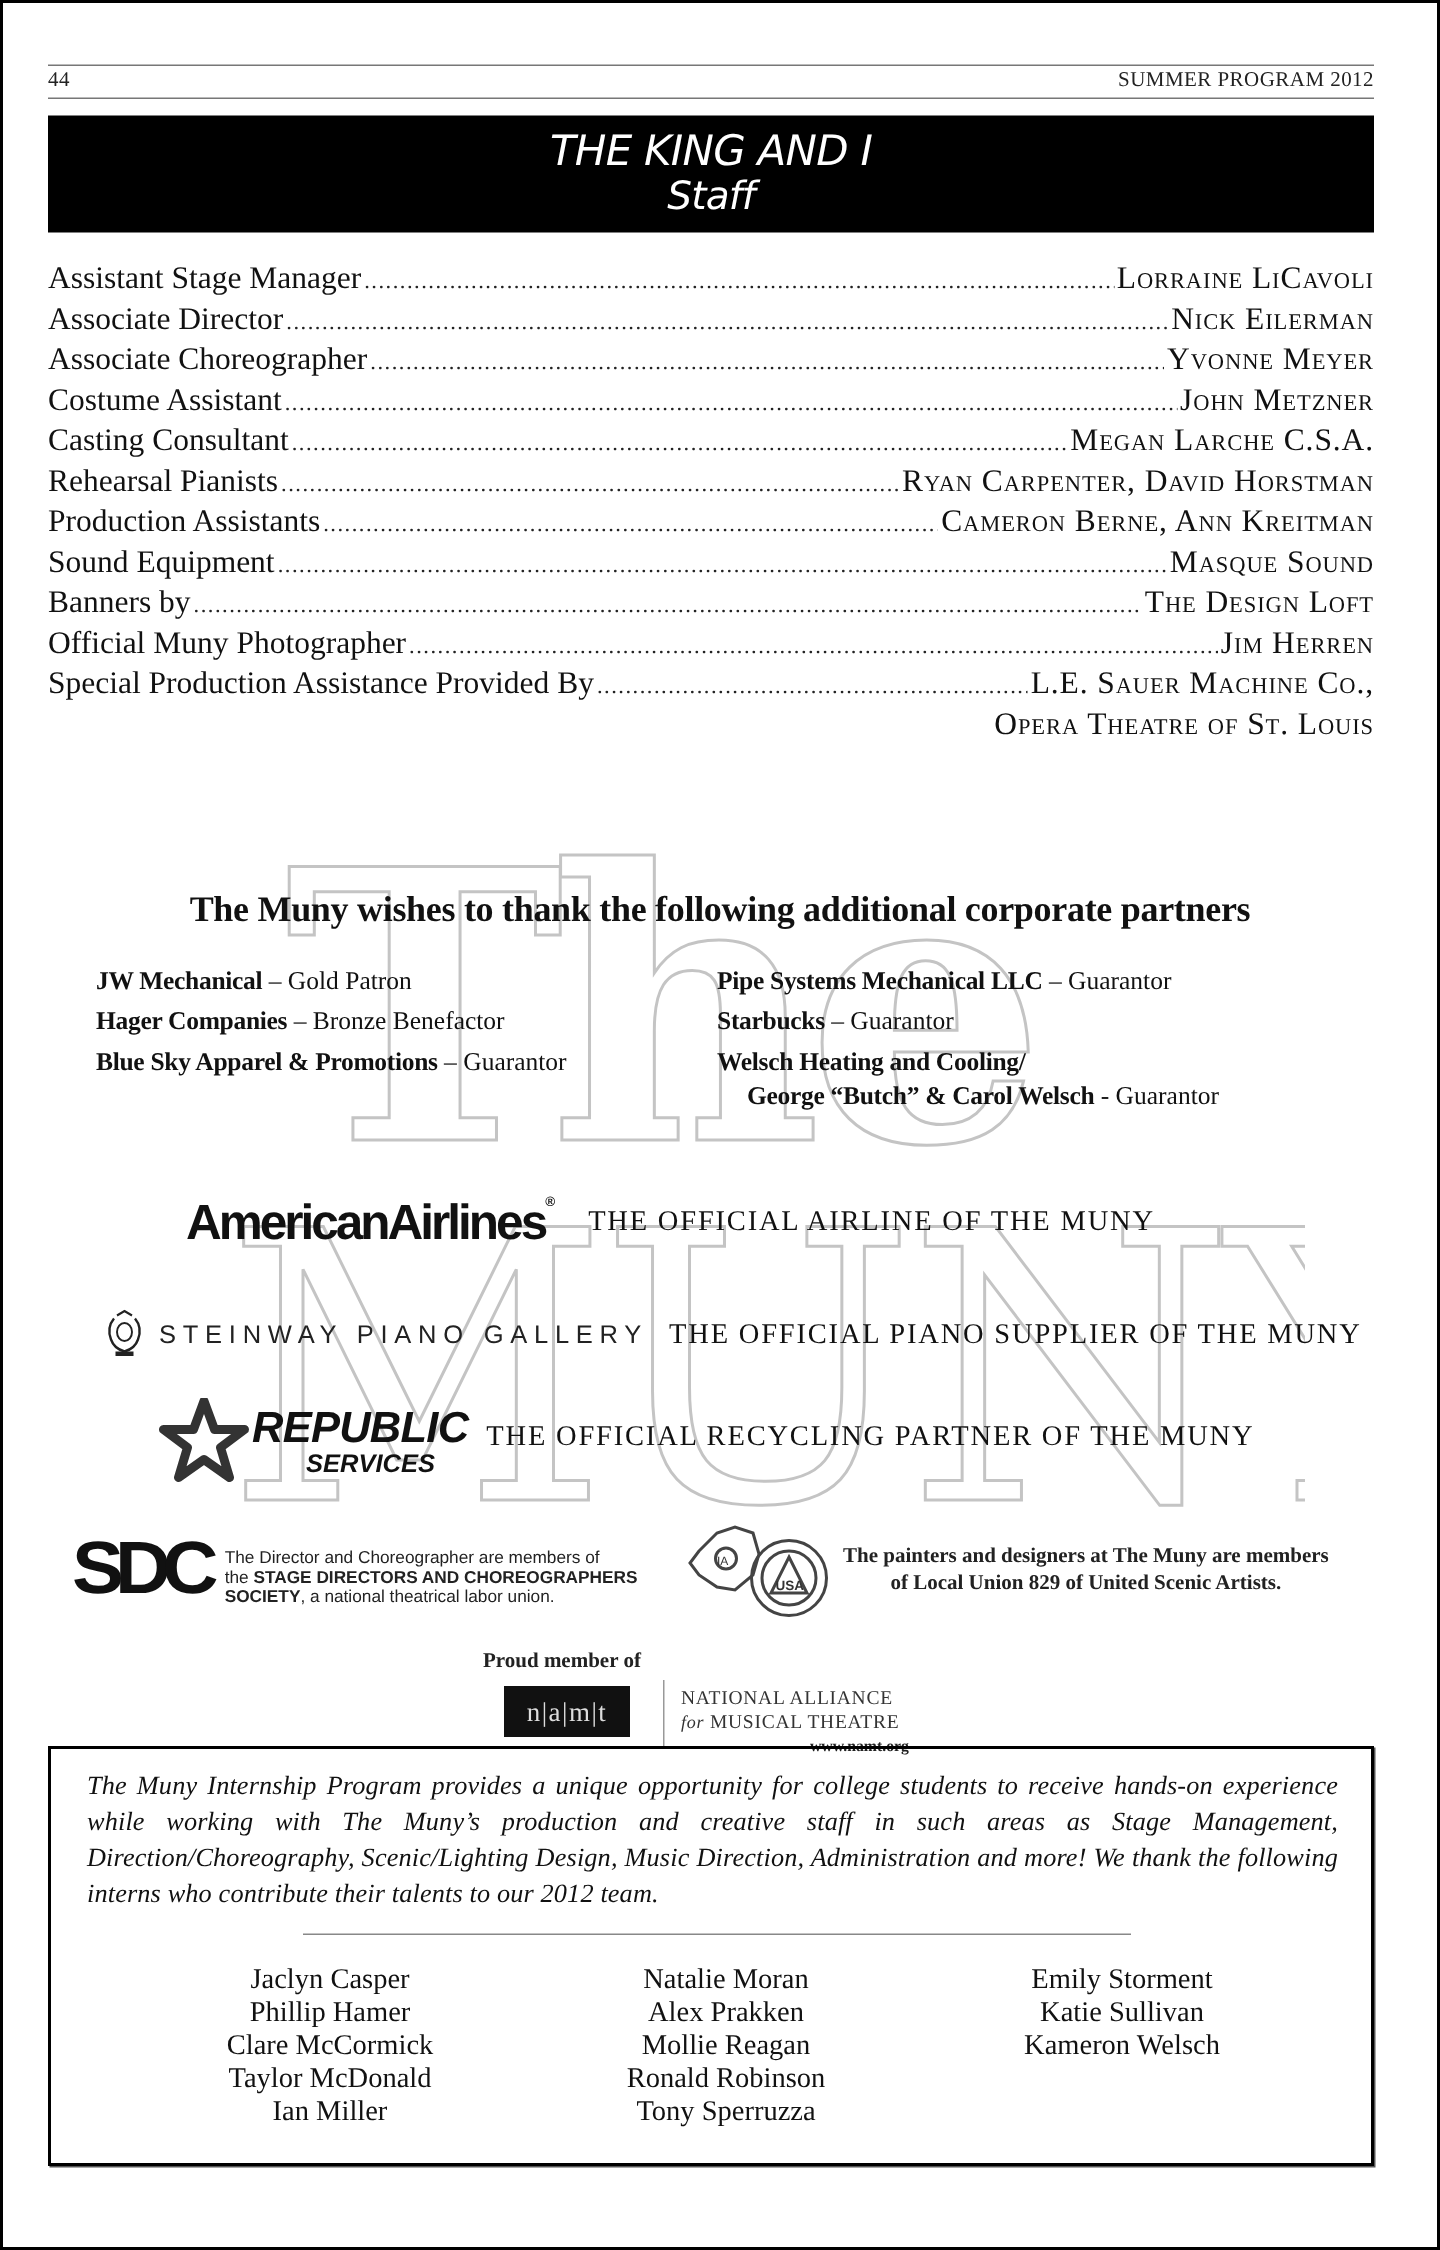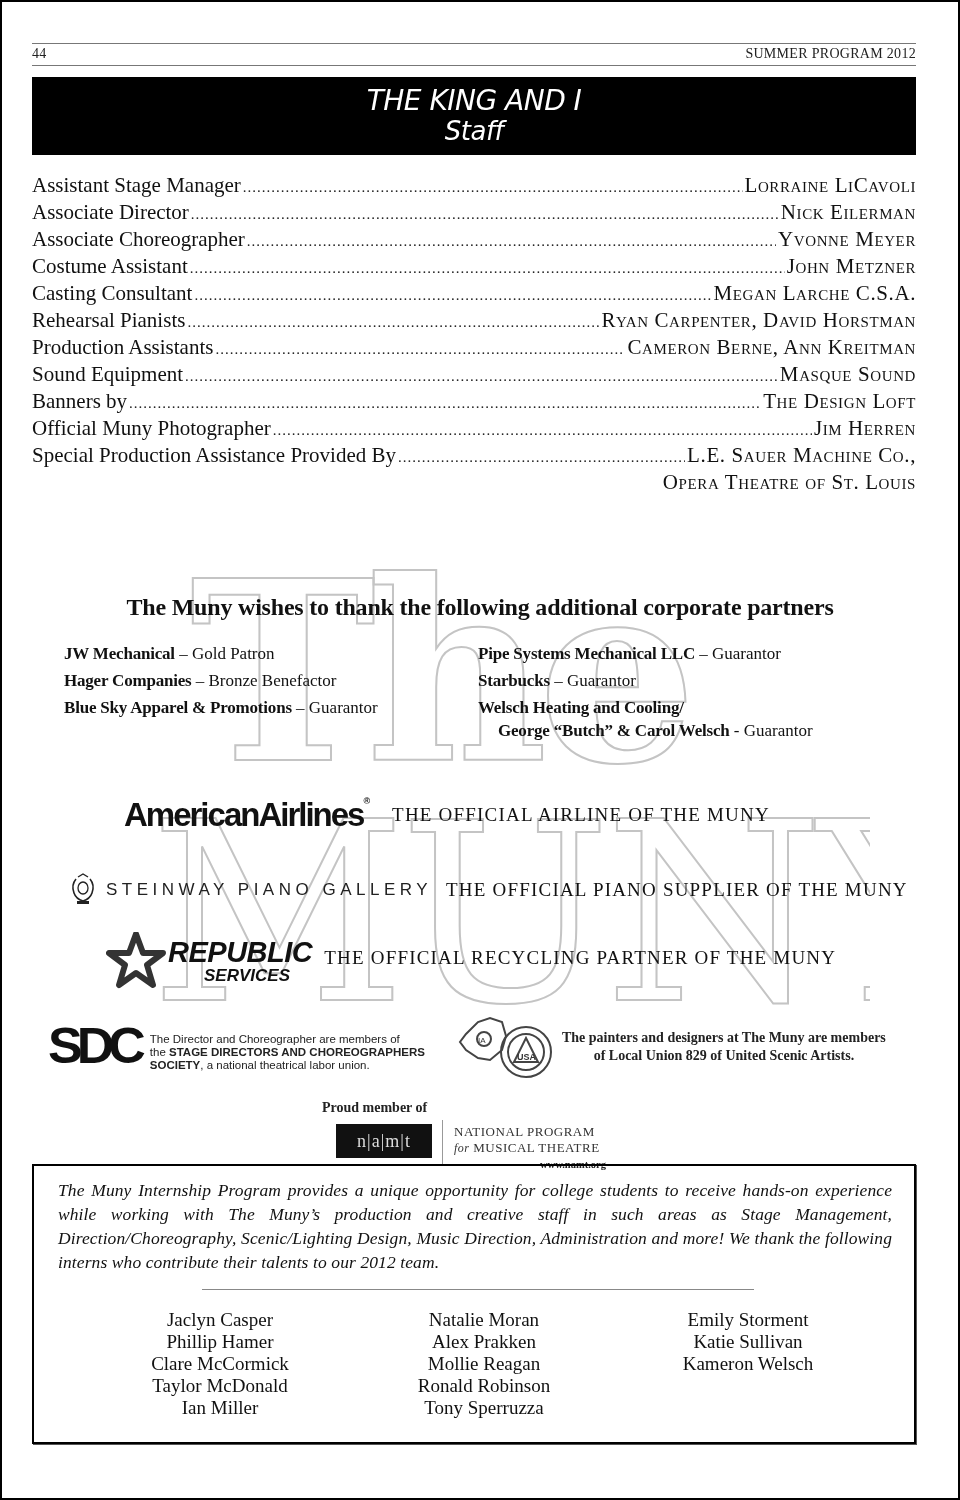--- a/index.html
+++ b/index.html
@@ -68,21 +68,21 @@
     .sdc-block { position: absolute; left: 48px; top: 1020px; display: flex; align-items: flex-end; }
     .sdc-logo { font-family: "Liberation Sans", sans-serif; font-weight: bold; font-size: 52px; letter-spacing: -6px; line-height: 1; transform: scaleY(0.95); }
     .sdc-text { font-family: "Liberation Sans", sans-serif; font-size: 11.5px; line-height: 13px; margin-left: 10px; color: #222; }
     .sdc-text b { font-weight: bold; }
     .usa-block { position: absolute; left: 456px; top: 1014px; display: flex; align-items: center; }
     .usa-text { font-size: 14px; font-weight: bold; line-height: 18px; text-align: center; margin-left: 6px; color: #222; }
 
     
     .namt { position: absolute; left: 322px; top: 1098px; width: 300px; height: 78px; }
     .namt .proud { position: absolute; left: 0; top: 2px; font-size: 14px; font-weight: bold; color: #222; }
-    .namt .box { position: absolute; left: 14px; top: 26px; width: 96px; height: 34px; background: #111; color: #ddd; font-size: 18px; display: flex; align-items: center; justify-content: center; letter-spacing: 1px; text-align: right; }
+    .namt .box { position: absolute; left: 14px; top: 26px; width: 84px; height: 34px; background: #111; color: #ddd; font-size: 18px; display: flex; align-items: center; justify-content: center; letter-spacing: 1px; text-align: right; }
     .namt .divider { position: absolute; left: 120px; top: 22px; width: 1px; height: 46px; background: #999; }
     .namt .name1 { position: absolute; left: 132px; top: 26px; font-size: 13px; letter-spacing: 0.5px; color: #333; }
     .namt .name2 { position: absolute; left: 132px; top: 42px; font-size: 13px; letter-spacing: 0.5px; color: #333; }
     .namt .name2 i { font-size: 12px; }
     .namt .url { position: absolute; left: 218px; top: 61px; font-size: 10.5px; font-weight: bold; color: #222; }
 
     
     .intern-box {
       position: absolute; left: 32px; top: 1164px; width: 880px; height: 276px;
       border: 2px solid #000; box-shadow: 1px 1px 0 #555;
@@ -244,21 +244,21 @@
   <div class="usa-text">
     <div>The painters and designers at The Muny are members</div>
     <div>of Local Union 829 of United Scenic Artists.</div>
   </div>
 </div>
 
 <div class="namt">
   <span class="proud">Proud member of</span>
   <div class="box">n|a|m|t</div>
   <div class="divider"></div>
-  <span class="name1">NATIONAL PROGRAM</span>
+  <span class="name1">NATIONAL ALLIANCE</span>
   <span class="name2"><i>for</i><span> MUSICAL THEATRE</span></span>
   <span class="url">www.namt.org</span>
 </div>
 
 <div class="intern-box">
   <div class="intern-para">The Muny Internship Program provides a unique opportunity for college students to receive hands-on experience while working with The Muny’s production and creative staff in such areas as Stage Management, Direction/Choreography, Scenic/Lighting Design, Music Direction, Administration and more! We thank the following interns who contribute their talents to our 2012 team.</div>
   <div class="intern-rule"></div>
   <div class="intern-col c1">
     <div>Jaclyn Casper</div>
     <div>Phillip Hamer</div>

